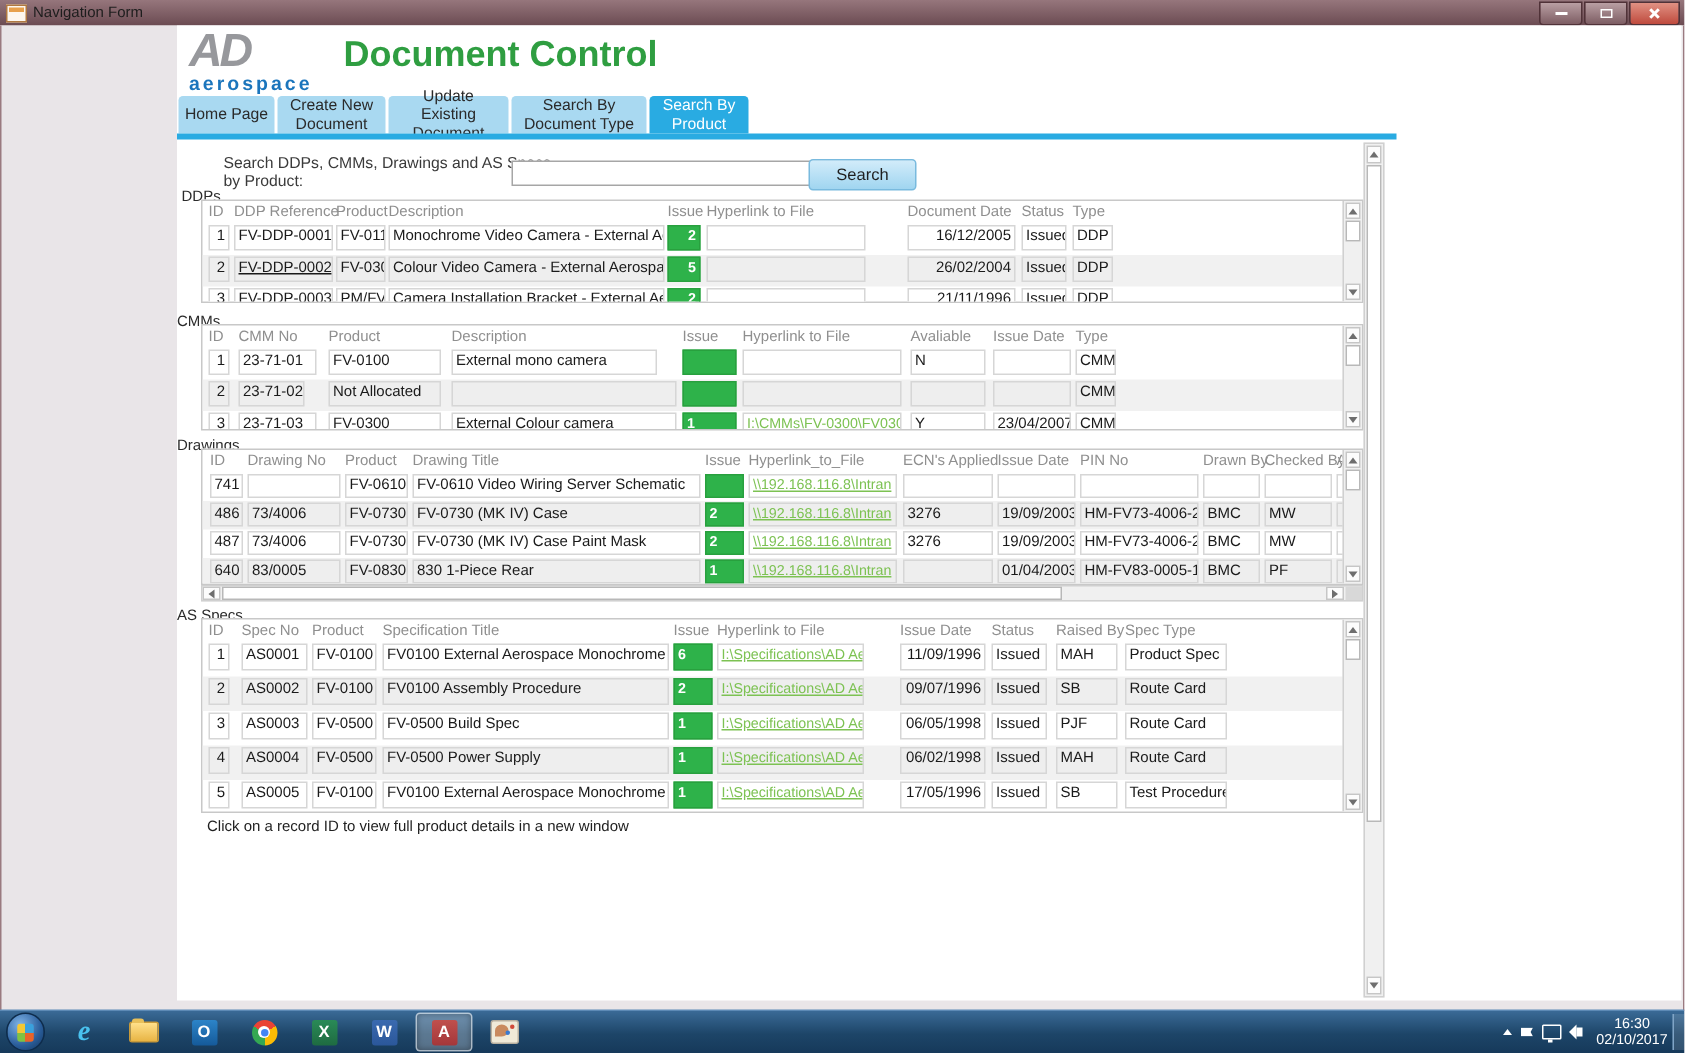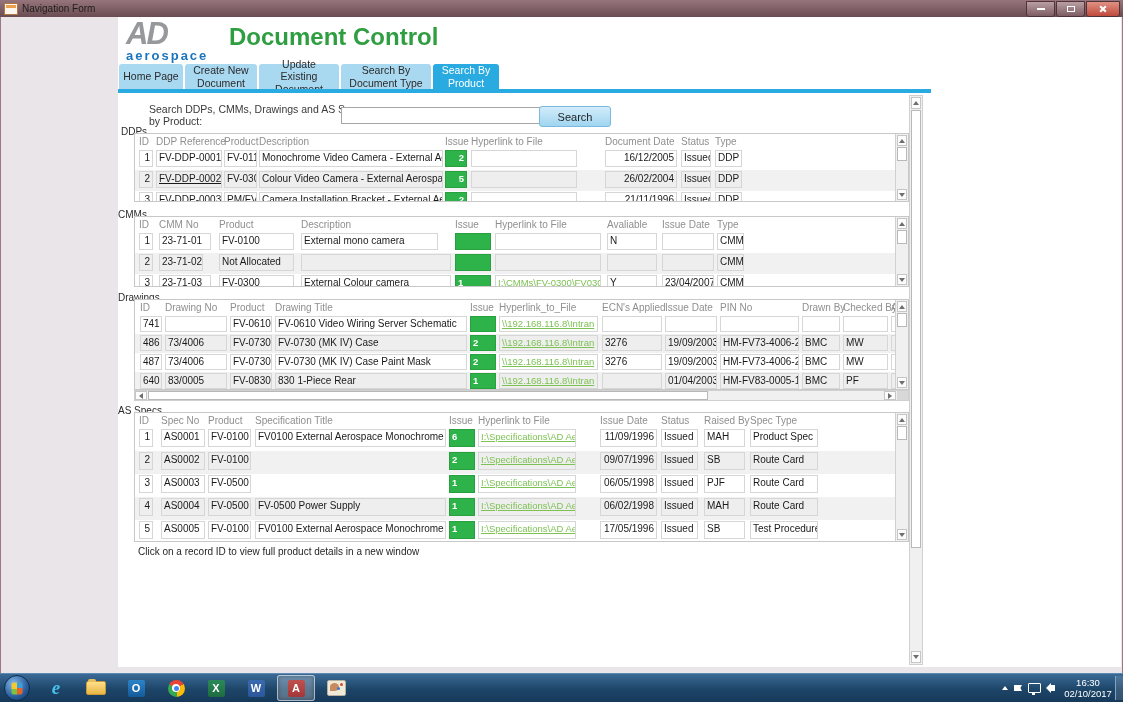--- a/index.html
+++ b/index.html
@@ -396,31 +396,33 @@
           <div class="cbox link" style="left: 343px; width: 98px; height: 18px;"><span>I:\Specifications\AD Aero\A</span></div>
           <div class="cbox r" style="left: 465px; width: 57px; height: 18px;">11/09/1996</div>
           <div class="cbox" style="left: 526px; width: 37px; height: 18px;">Issued</div>
           <div class="cbox" style="left: 569px; width: 41px; height: 18px;">MAH</div>
           <div class="cbox" style="left: 615px; width: 68px; height: 18px;">Product Spec</div>
         </div>
         <div class="grow alt" style="top: 38px; height: 23px;">
           <div class="cbox r" style="left: 4px; width: 14px; height: 18px;">2</div>
           <div class="cbox" style="left: 26px; width: 44px; height: 18px;">AS0002</div>
           <div class="cbox" style="left: 73px; width: 43px; height: 18px;">FV-0100</div>
+          <div class="cbox" style="left: 120px; width: 191px; height: 18px;">FV0100 Assembly Procedure</div>
           <div class="cbox issue" style="left: 314px; width: 26px; height: 18px;">2</div>
           <div class="cbox link" style="left: 343px; width: 98px; height: 18px;"><span>I:\Specifications\AD Aero\A</span></div>
           <div class="cbox r" style="left: 465px; width: 57px; height: 18px;">09/07/1996</div>
           <div class="cbox" style="left: 526px; width: 37px; height: 18px;">Issued</div>
           <div class="cbox" style="left: 569px; width: 41px; height: 18px;">SB</div>
           <div class="cbox" style="left: 615px; width: 68px; height: 18px;">Route Card</div>
         </div>
         <div class="grow" style="top: 61px; height: 23px;">
           <div class="cbox r" style="left: 4px; width: 14px; height: 18px;">3</div>
           <div class="cbox" style="left: 26px; width: 44px; height: 18px;">AS0003</div>
           <div class="cbox" style="left: 73px; width: 43px; height: 18px;">FV-0500</div>
+          <div class="cbox" style="left: 120px; width: 191px; height: 18px;">FV-0500 Build Spec</div>
           <div class="cbox issue" style="left: 314px; width: 26px; height: 18px;">1</div>
           <div class="cbox link" style="left: 343px; width: 98px; height: 18px;"><span>I:\Specifications\AD Aero\A</span></div>
           <div class="cbox r" style="left: 465px; width: 57px; height: 18px;">06/05/1998</div>
           <div class="cbox" style="left: 526px; width: 37px; height: 18px;">Issued</div>
           <div class="cbox" style="left: 569px; width: 41px; height: 18px;">PJF</div>
           <div class="cbox" style="left: 615px; width: 68px; height: 18px;">Route Card</div>
         </div>
         <div class="grow alt" style="top: 84px; height: 23px;">
           <div class="cbox r" style="left: 4px; width: 14px; height: 18px;">4</div>
           <div class="cbox" style="left: 26px; width: 44px; height: 18px;">AS0004</div>

